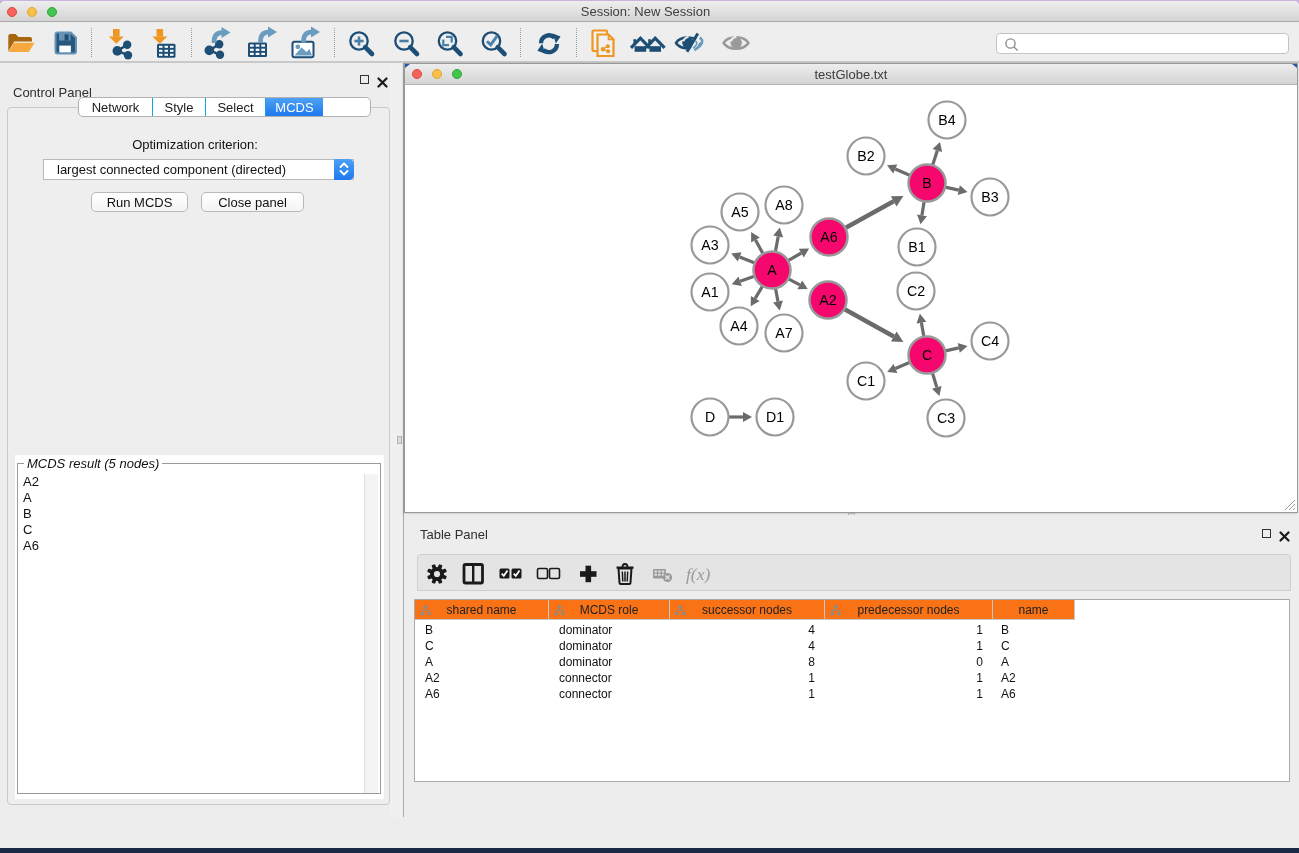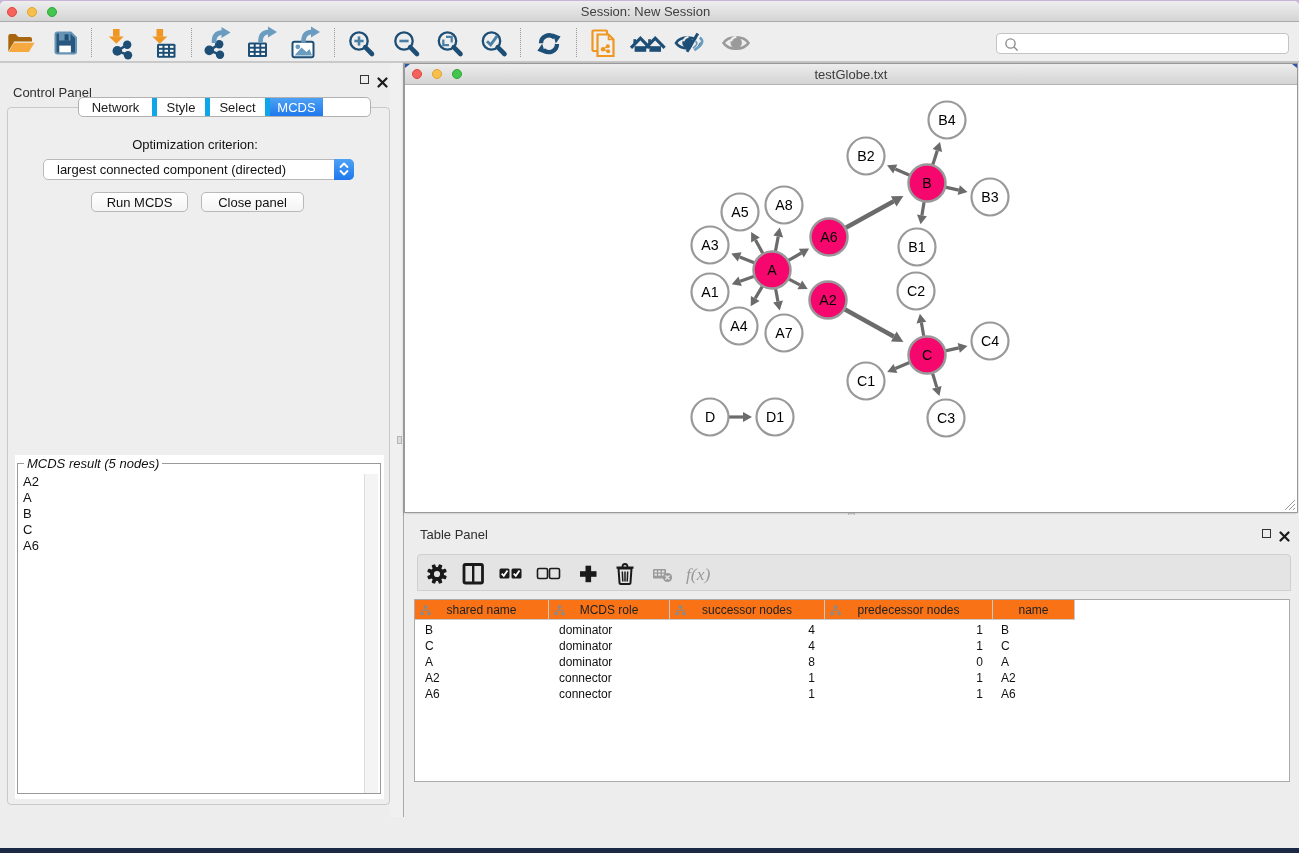--- a/index.html
+++ b/index.html
@@ -25,28 +25,28 @@
 
 #content { top:62px; left:0; width:1299px; height:754px; background:#ededed; }
 
 #cpanel { top:0; left:0; width:390px; height:754px; background:#ededed; }
 #cpTitle { top:22px; left:13px; font-size:13px; color:#2f2f2f; }
 #splitter { top:0; left:390px; width:14px; height:754px; background:#f0f0f0; border-right:1px solid #a9a9a9; }
 
 #rightside { top:0; left:404px; width:895px; height:754px; background:#fff; }
 
 .seg { display:flex; border:1px solid #b1b1b1; border-radius:5px; background:#fff; overflow:hidden; }
-.seg .s { font-size:13px; color:#1a1a1a; text-align:center; border-left:5px solid #0ea5e9; padding-top:2px; height:100%; }
+.seg .s { font-size:13px; color:#1a1a1a; text-align:center; border-left:1px solid #0ea5e9; padding-top:2px; height:100%; }
 .seg .s:first-child { border-left:none; }
 .seg .sel { background:linear-gradient(#4da2f4,#1f78ee); color:#fff; }
 #cptabs { top:34px; left:78px; width:293px; height:20px; }
 
 #cpbox { top:44px; left:7px; width:383px; height:698px; background:#eeeeee; border:1px solid #c9c9c9; border-radius:4px; }
 #optlabel { top:74px; width:390px; text-align:center; font-size:13px; color:#111; }
-#dropdown { top:96px; left:43px; width:311px; height:21px; background:#fff; border:1px solid #b9b9b9; border-radius:5px; }
+#dropdown { top:96px; left:43px; width:311px; height:21px; background:#fff; border:1px solid #b9b9b9; border-radius:0; }
 #dropdown .txt { left:13px; top:2px; font-size:13px; color:#111; }
 #dropdown .step { right:-1px; top:-1px; width:20px; height:21px; background:linear-gradient(#4da2f4,#1f78ee); border-radius:0 5px 5px 0; }
 .btn { background:linear-gradient(#ffffff,#f4f4f4); border:1px solid #b9b9b9; border-radius:5px; font-size:13px; color:#111; text-align:center; }
 #btnRun { top:129px; left:91px; width:97px; height:20px; padding-top:2px; }
 #btnClose { top:129px; left:201px; width:103px; height:20px; padding-top:2px; }
 
 #fieldset { top:400px; left:17px; width:364px; height:331px; border:1px solid #9a9a9a; }
 #fieldset .lbl { top:-8px; left:6px; background:#fff; padding:0 3px; font-size:13px; color:#111;font-style:italic; }
 #listbox { top:10px; left:1px; width:361px; height:319px; background:#fff; font-size:13px; color:#111; }
 #listbox div { padding-left:4px; height:16px; line-height:16px; }

